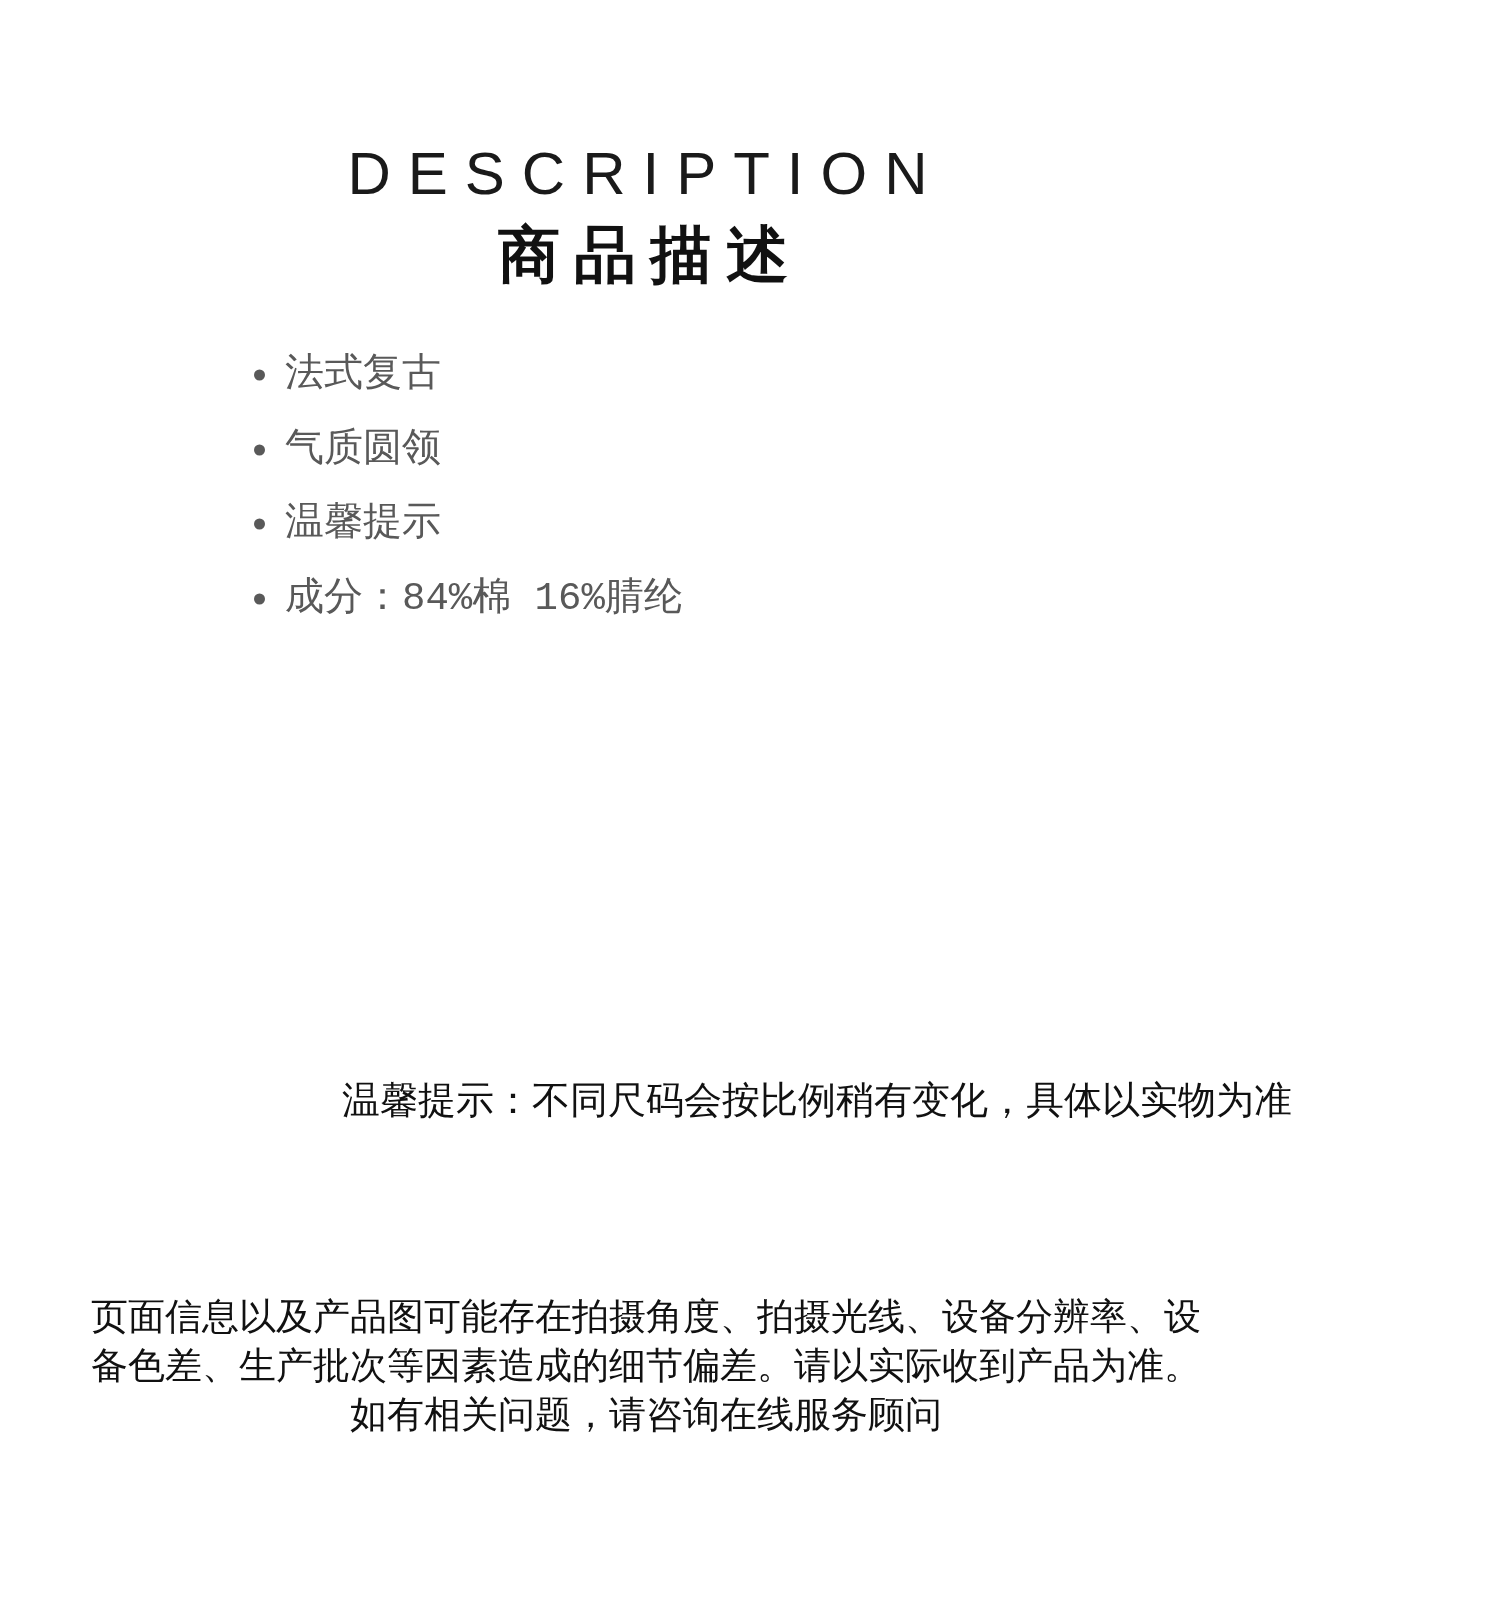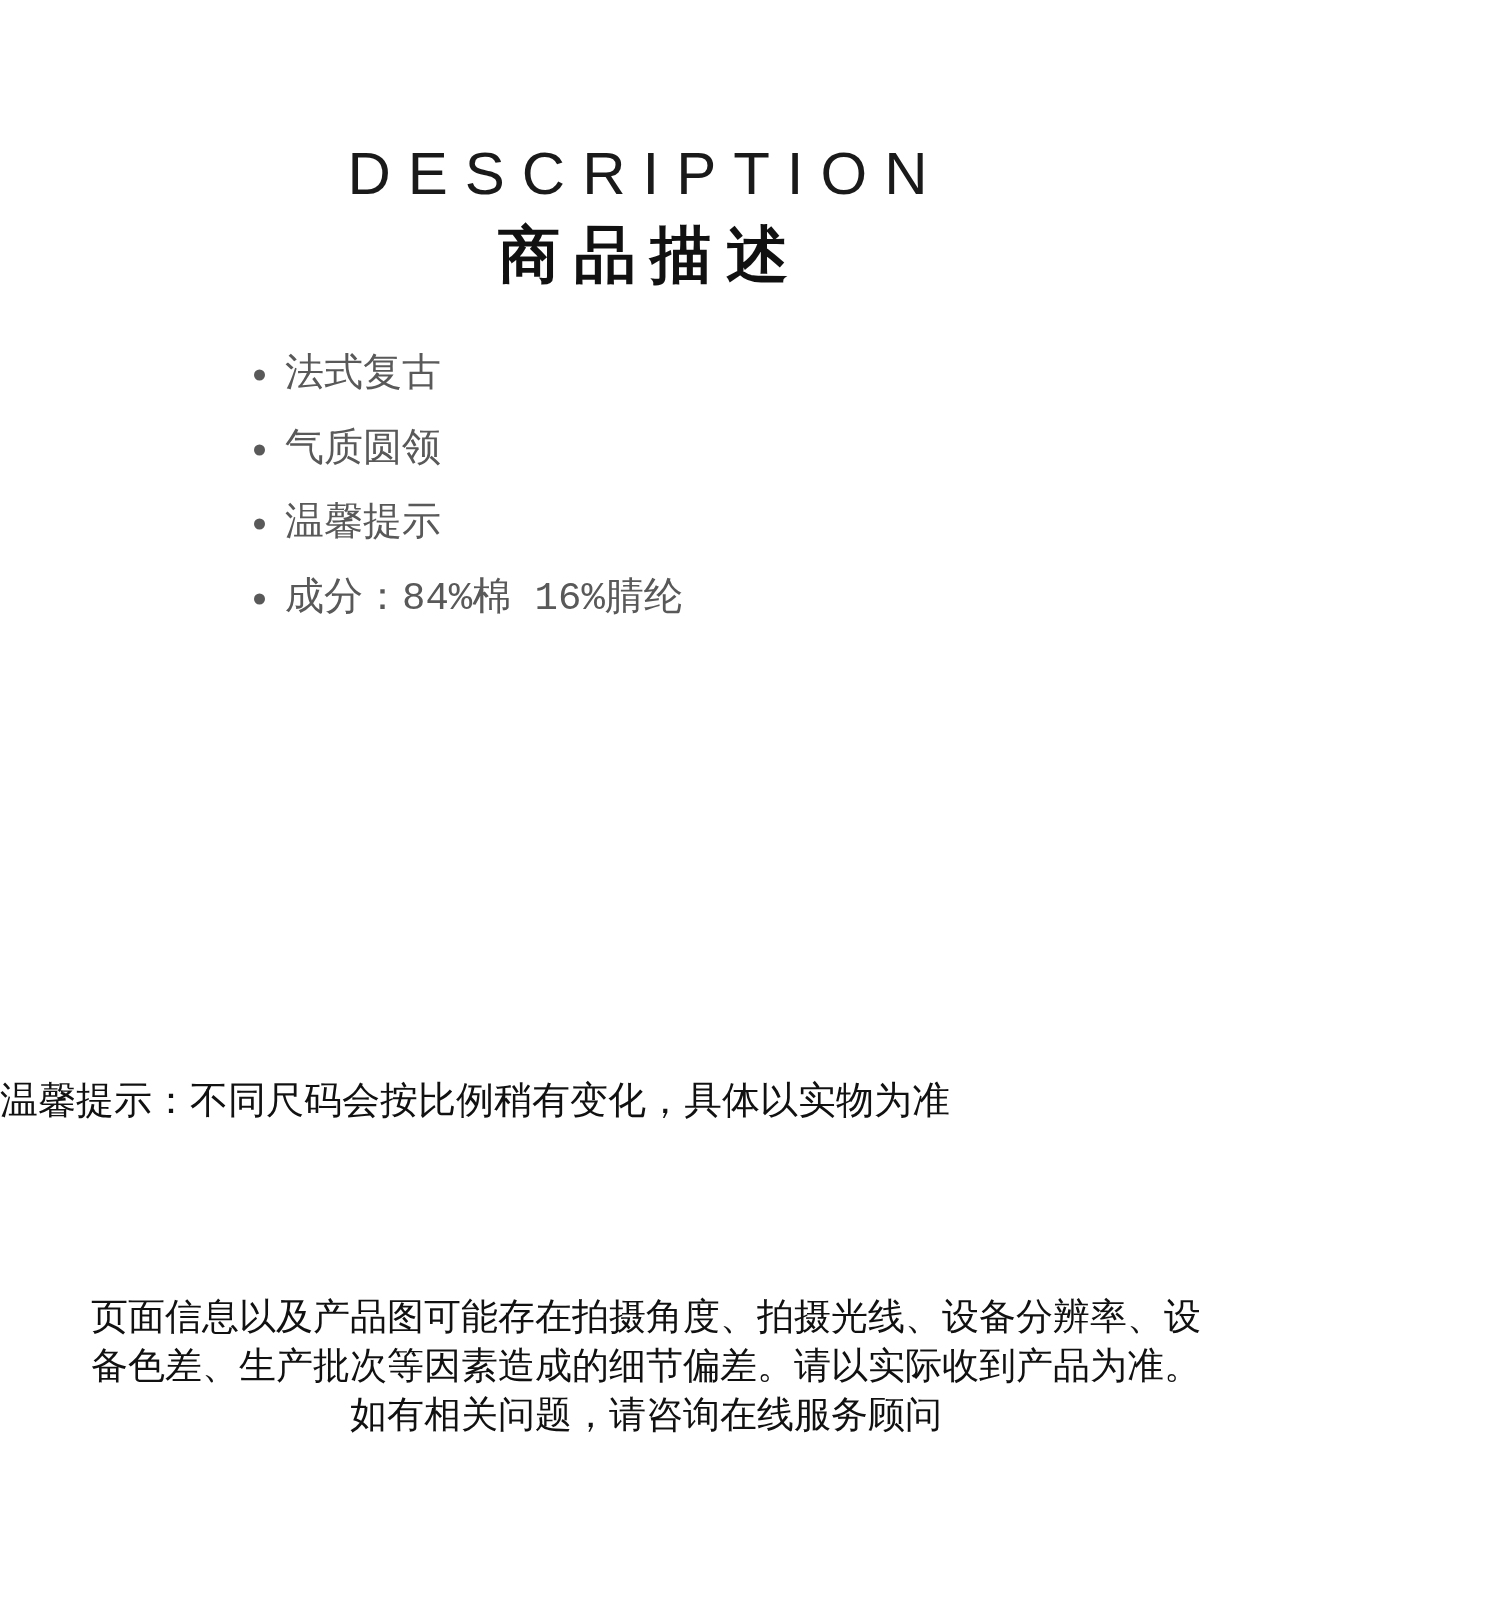--- a/index.html
+++ b/index.html
@@ -64,21 +64,21 @@
     width: 11px;
     height: 11px;
     border-radius: 50%;
     background: #595959;
   }
   .notice {
     position: absolute;
     top: 1078px;
     left: 0;
     width: 100%;
-    text-align: left;
+    text-align: right;
     font-size: 38px;
     line-height: 44px;
     color: #111111;
   }
   .disclaimer {
     position: absolute;
     top: 1292px;
     left: 0;
     width: 100%;
     text-align: center;

